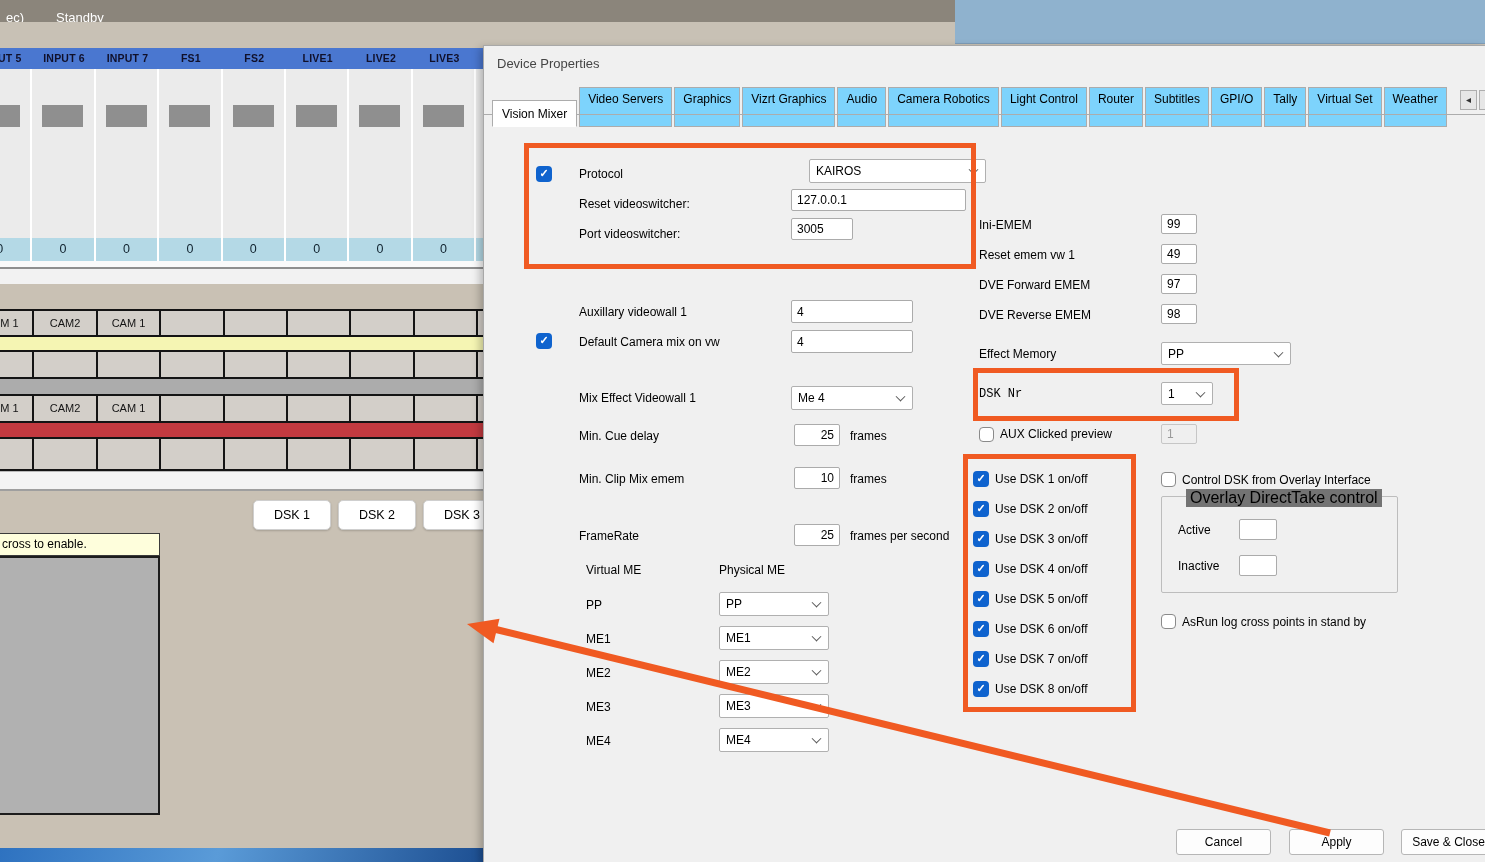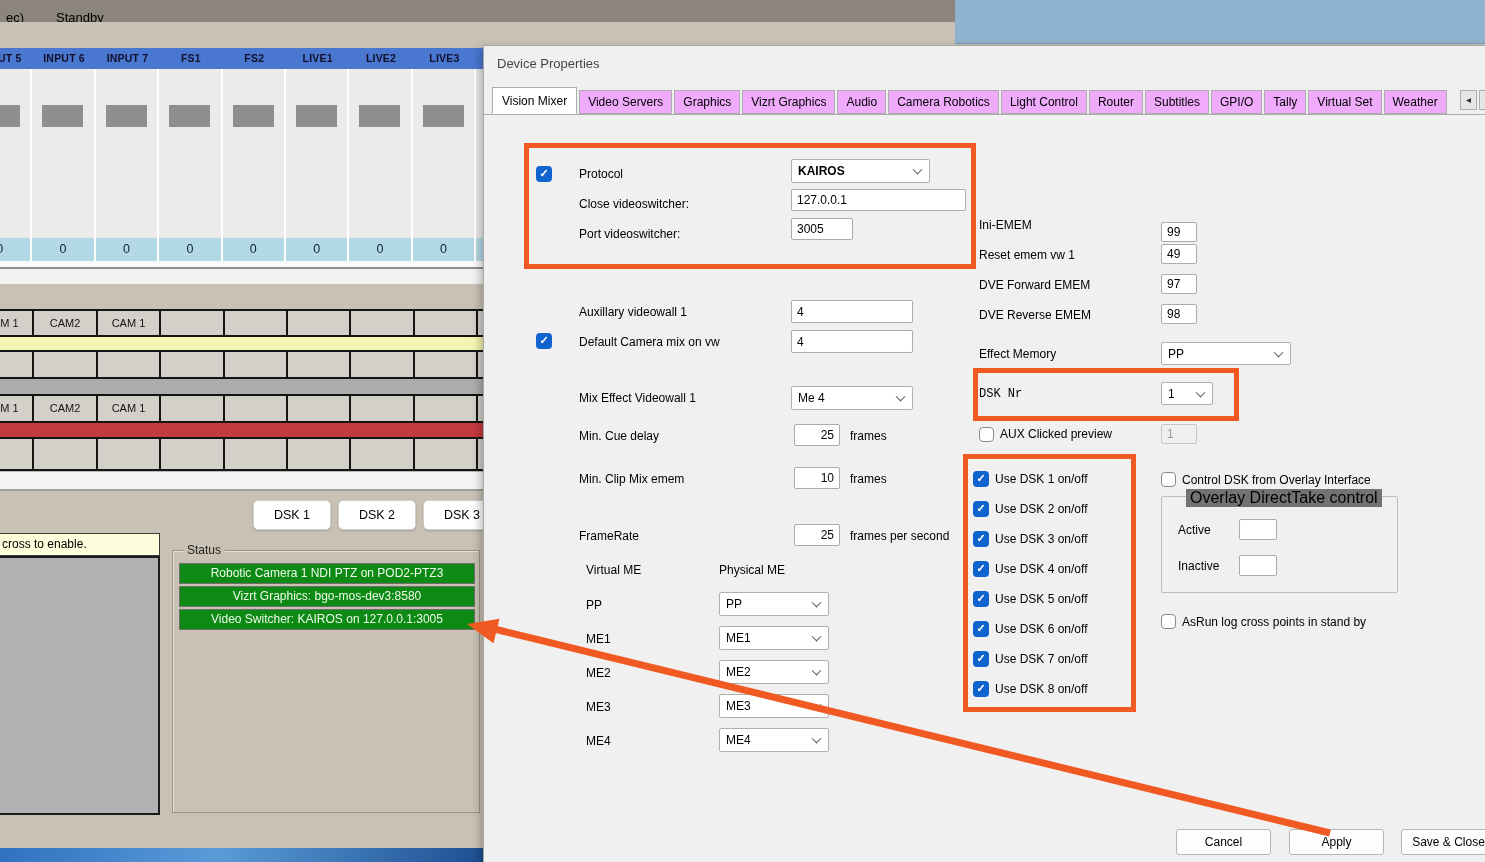--- a/index.html
+++ b/index.html
@@ -2,21 +2,21 @@
 <html><head>
 <meta charset="utf-8">
 <style>
   * { box-sizing: border-box; margin: 0; padding: 0; }
   html,body { width:1485px; height:862px; overflow:hidden; }
   body { font-family:"Liberation Sans", sans-serif; font-size:12px; color:#000; background:#C9C1B4; }
   #root { position:relative; width:1485px; height:862px; overflow:hidden; background:#C9C1B4; }
   .abs { position:absolute; }
 
   
-  .menubar { left:0; top:0; width:955px; height:34px; background:#8B857B; color:#000000; font-size:13px; display:flex; align-items:center; }
+  .menubar { left:0; top:0; width:955px; height:34px; background:#8B857B; color:#ffffff; font-size:13px; display:flex; align-items:center; }
   .menubar span { margin-left:6px; margin-right:26px; }
   .band2 { left:0; top:22px; width:955px; height:23px; background:#C8C1B5; }
   .bluetop { left:955px; top:0; width:530px; height:44px; background:#8FB2CE; border-bottom:1px solid #7F9DB8; }
 
   .leftzone { left:0; top:45px; width:483px; height:817px; overflow:hidden; background:#C9C1B4; }
 
   .grid { position:absolute; left:-31px; width:560px; display:flex; }
   .cell { flex:0 0 63.4px; }
   .hdr-blue { left:0; top:3px; width:483px; height:21px; background:#4A77D0; overflow:hidden; }
   .hdr-blue .cell { text-align:center; font-size:10.5px; font-weight:bold; color:#10102A; line-height:21px; letter-spacing:.2px; white-space:nowrap; }
@@ -49,21 +49,21 @@
   .bottombar { left:0; top:777px; width:483px; height:26px; background:#C8C1B5; border-top:1px solid #A59D90; }
   .bseg { position:absolute; top:0; height:26px; border-left:1px solid #9C9486; box-shadow:1px 0 0 #E9E3D7 inset; text-align:center; font-size:13px; line-height:25px; color:#8D8577; white-space:nowrap; }
   .bseg.strong { color:#000; font-weight:bold; }
   .greensq { position:absolute; left:1px; top:2px; width:10px; height:21px; background:#17A01D; border:1px solid #0B6F10; }
   .wallpaper { left:0; top:803px; width:483px; height:14px; background:linear-gradient(105deg,#2E72C0 0%,#5A9BD8 45%,#1D4F92 100%); }
 
   
   .dialog { left:483px; top:45px; width:1002px; height:817px; background:#F0F0F0; border:1px solid #A8A8A8; border-right:none; border-bottom:none; box-shadow:-3px 3px 8px rgba(0,0,0,.25); overflow:hidden; }
   .dlg-title { position:absolute; left:13px; top:10px; font-size:13px; color:#454545; }
   .tabstrip { position:absolute; left:8px; top:41px; display:flex; align-items:flex-end; }
-  .tab { background:#f0abfc; border:1px solid #ACACAC; padding:4px 8px 4px; margin-right:2px; font-size:12px; white-space:nowrap; color:#000; }
+  .tab { background:#7dd3fc; border:1px solid #ACACAC; padding:4px 8px 20px; margin-right:2px; font-size:12px; white-space:nowrap; color:#000; }
   .tab.active { background:#FFFFFF; border-bottom:1px solid #FFFFFF; padding:6px 9px 5px; position:relative; z-index:2; }
   .tabline { position:absolute; left:0; top:68px; width:1002px; height:1px; background:#ACACAC; }
   .tabscroll { position:absolute; top:44px; width:17px; height:20px; background:#E6E6E6; border:1px solid #ADADAD; text-align:center; line-height:18px; font-size:10px; color:#333; }
 
   .lbl { position:absolute; font-size:12px; color:#000; white-space:nowrap; }
   .tf { position:absolute; background:#FFF; border:1px solid #ABABAB; border-radius:2px; font-family:"Liberation Sans",sans-serif; font-size:12px; padding:2px 5px; color:#000; }
   .tf.num { text-align:right; }
   .tf.disabled { background:#EFEFEF; color:#9A9A9A; border-color:#C6C6C6; }
   .dd { position:absolute; background:#FFF; border:1px solid #B0B0B0; border-radius:2px; display:flex; align-items:center; padding:0 6px; font-size:12px; }
   .dd .chev { position:absolute; right:8px; top:50%; width:7px; height:7px; border-left:1.5px solid #5A5A5A; border-bottom:1.5px solid #5A5A5A; transform:translateY(-70%) rotate(-45deg); }
@@ -209,26 +209,20 @@
     </div>
     <div class="abs lightstrip2"></div>
 
     <div class="abs dskbtn" style="left:253px;">DSK 1</div>
     <div class="abs dskbtn" style="left:338px;">DSK 2</div>
     <div class="abs dskbtn" style="left:423px;">DSK 3</div>
 
     <div class="abs enablestrip">cross to enable.</div>
     <div class="abs graybox"></div>
 
-    <div class="abs statusgroup">
-      <div class="gtitle">Status</div>
-      <div class="statusrow" style="top:12px;">Robotic Camera 1 NDI PTZ on POD2-PTZ3</div>
-      <div class="statusrow" style="top:35px;">Vizrt Graphics: bgo-mos-dev3:8580</div>
-      <div class="statusrow" style="top:58px;">Video Switcher: KAIROS on 127.0.0.1:3005</div>
-    </div>
 
     <div class="abs wallpaper"></div>
   </div>
 
   <div class="abs dialog">
     <div class="dlg-title">Device Properties</div>
 
     <div class="tabstrip">
       <div class="tab active">Vision Mixer</div>
       <div class="tab">Video Servers</div>
@@ -243,31 +237,31 @@
       <div class="tab">Tally</div>
       <div class="tab">Virtual Set</div>
       <div class="tab">Weather</div>
     </div>
     <div class="tabline"></div>
     <div class="tabscroll" style="left:976px;">◂</div>
     <div class="tabscroll" style="left:995px; width:7px;"></div>
 
     <div class="chk on" style="left:52px; top:120px;">✓</div>
     <div class="lbl" style="left:95px; top:121px;">Protocol</div>
-    <div class="dd" style="left:307px; top:113px; width:139px; height:24px;font-weight:bold;">
+    <div class="dd" style="left:325px; top:113px; width:177px; height:24px;">
       <span>KAIROS</span>
         <span class="chev"></span>
     </div>
-    <div class="lbl" style="left:95px; top:151px;">Close videoswitcher:</div>
+    <div class="lbl" style="left:95px; top:151px;">Reset videoswitcher:</div>
     <input class="tf" style="left: 307px; top: 143px; width: 175px; height: 22px;" value="127.0.0.1">
     <div class="lbl" style="left:95px; top:181px;">Port videoswitcher:</div>
     <input class="tf" style="left: 307px; top: 172px; width: 62px; height: 22px;" value="3005">
 
     <div class="lbl" style="left:495px; top:172px;">Ini-EMEM</div>
-    <input class="tf" style="left: 677px; top: 168px; width: 36px; height: 20px; margin-top: 8px;" value="99">
+    <input class="tf" style="left: 677px; top: 168px; width: 36px; height: 20px;" value="99">
     <div class="lbl" style="left:495px; top:202px;">Reset emem vw 1</div>
     <input class="tf" style="left: 677px; top: 198px; width: 36px; height: 20px;" value="49">
     <div class="lbl" style="left:495px; top:232px;">DVE Forward EMEM</div>
     <input class="tf" style="left: 677px; top: 228px; width: 36px; height: 20px;" value="97">
     <div class="lbl" style="left:495px; top:262px;">DVE Reverse EMEM</div>
     <input class="tf" style="left: 677px; top: 258px; width: 36px; height: 20px;" value="98">
     <div class="lbl" style="left:495px; top:301px;">Effect Memory</div>
     <div class="dd" style="left:677px; top:296px; width:130px; height:23px;">
       <span>PP</span>
         <span class="chev"></span>

